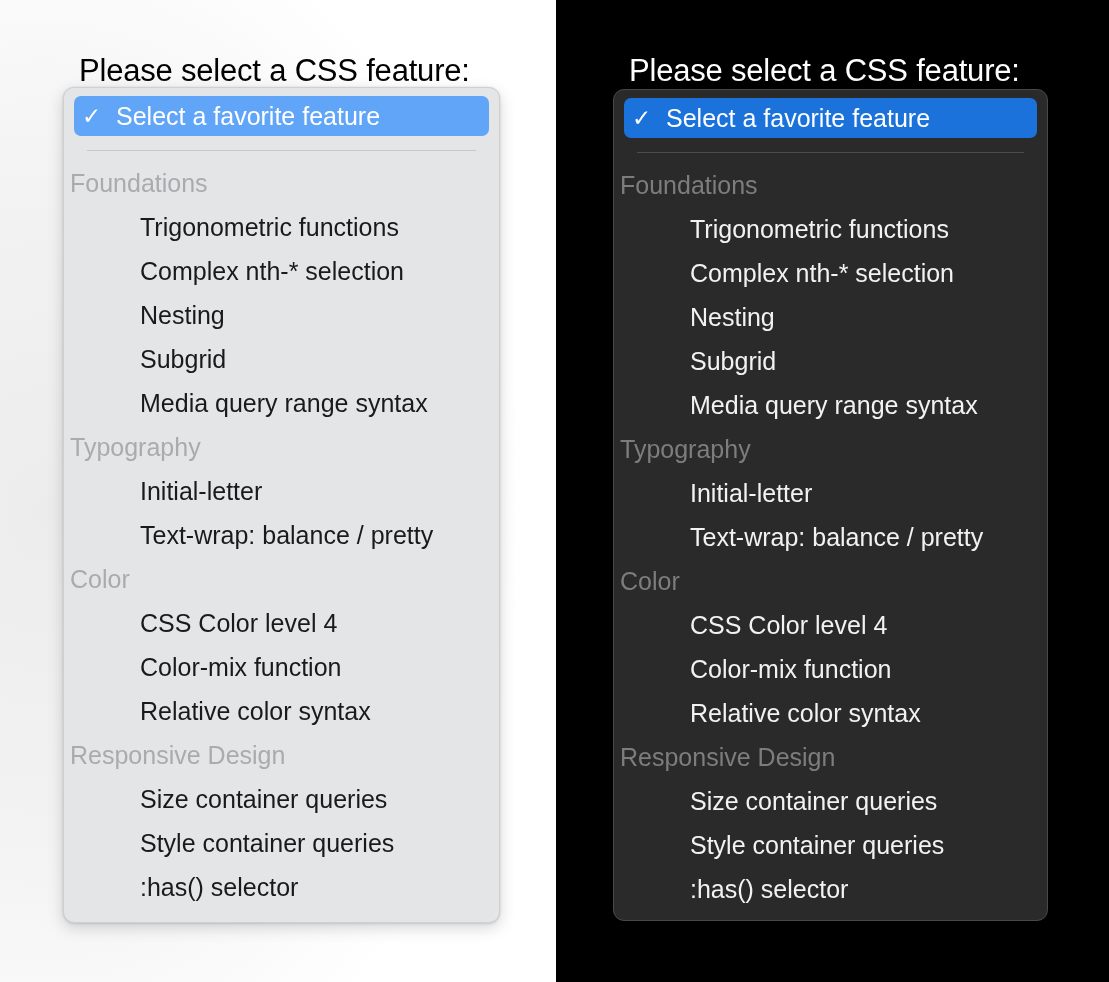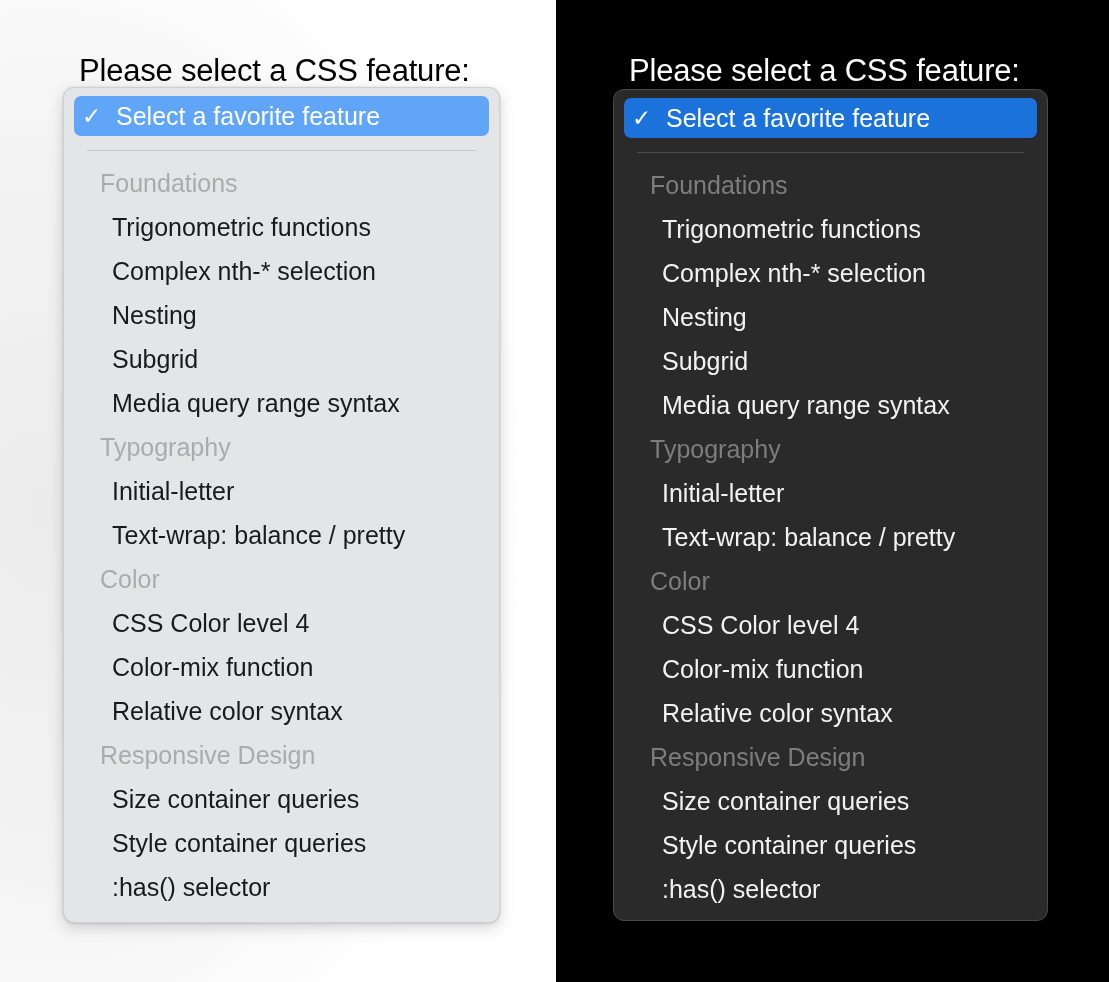--- a/index.html
+++ b/index.html
@@ -138,27 +138,27 @@
   .option-item {
     box-sizing: border-box;
     height: 44px;
     line-height: 44px;
     font-size: 25px;
     white-space: nowrap;
     overflow: hidden;
   }
 
   .group-label {
-    padding-left: 36px;
+    padding-left: 6px;
   }
   .popup-light .group-label { color: #a9abad; }
   .popup-dark  .group-label { color: #7e7d7d; }
 
   .option-item {
-    padding-left: 48px;
+    padding-left: 76px;
   }
   .popup-light .option-item { color: #1a1a1a; }
   .popup-dark  .option-item { color: #f2f2f2; }
 </style>
 </head>
 <body>
 
 <div id="stage">
 
   <div class="backdrop backdrop-light"></div>

